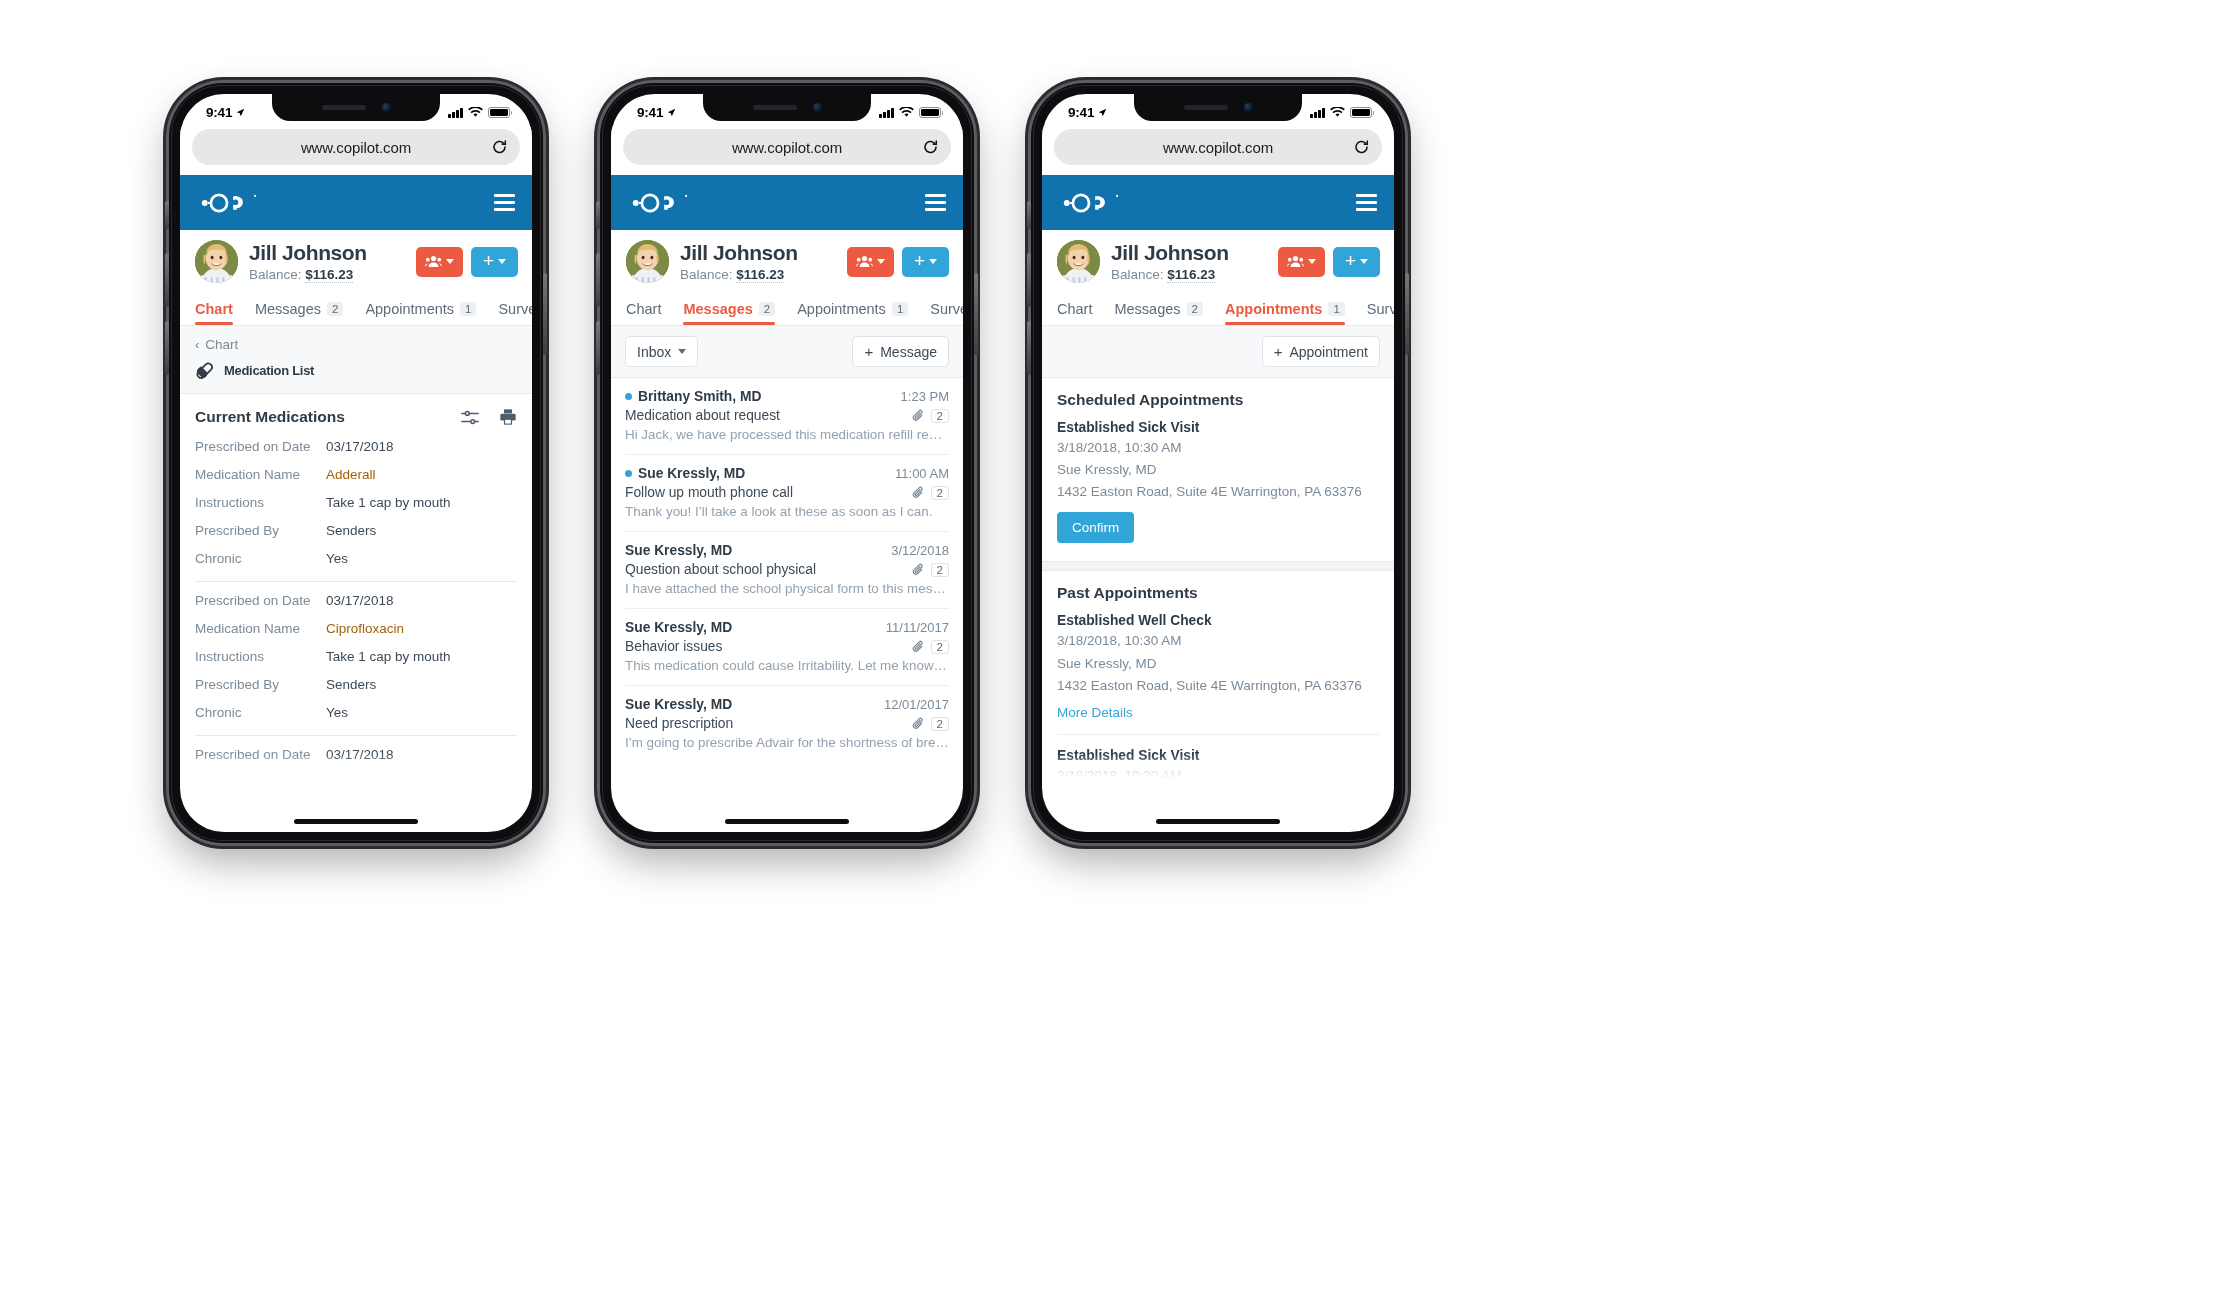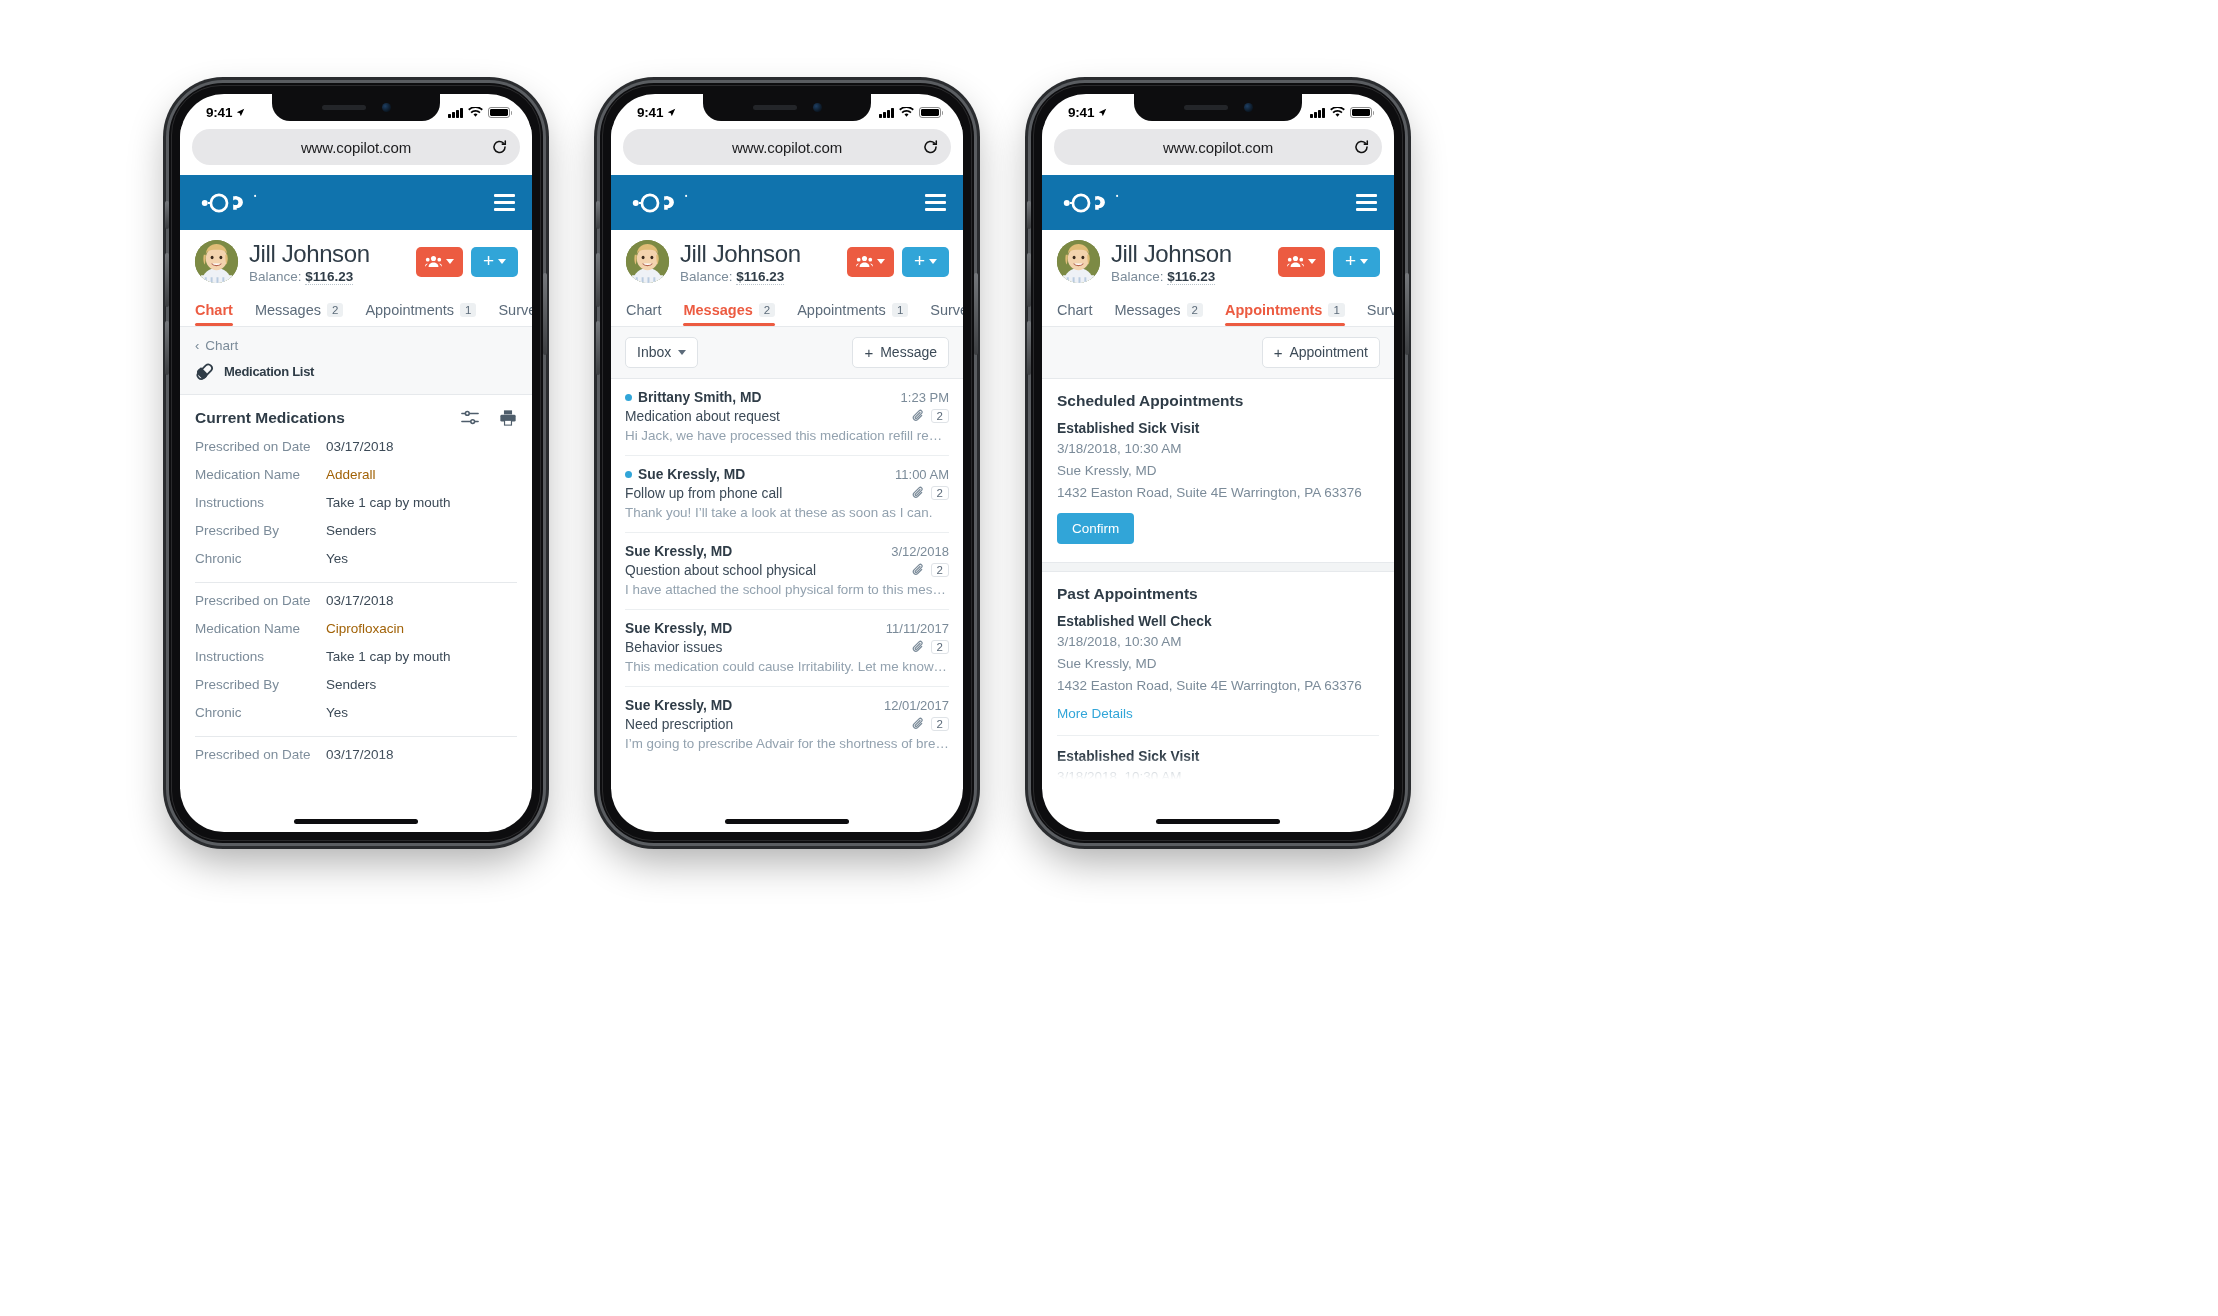--- a/index.html
+++ b/index.html
@@ -115,21 +115,21 @@
   .patient {
     display: flex; align-items: center; gap: 11px;
     padding: 10px 14px 8px 15px; background: #fff;
   }
   .avatar {
     width: 43px; height: 43px; border-radius: 50%; flex: none;
     overflow: hidden; position: relative;
     background: #6d7a3b;
   }
   .avatar .face { position:absolute; inset:0; }
-  .pname { font-size: 24px; font-weight: 400; color: #2f3c47; letter-spacing: -.4px; line-height: 1.15; }
+  .pname { font-size: 21px; font-weight: 700; color: #2f3c47; letter-spacing: -.4px; line-height: 1.15; }
   .pbal { font-size: 13.5px; color: #7b8b99; margin-top: 1px; }
   .pbal b { color: #2f3c47; font-weight: 700; border-bottom: 1px dotted #b9c3cb; }
   .pactions { margin-left: auto; display: flex; gap: 8px; }
   .pill {
     height: 30px; min-width: 47px; border-radius: 5px;
     display: flex; align-items: center; justify-content: center; gap: 4px;
     padding: 0 8px; color: #fff; cursor: pointer;
   }
   .pill.red { background: #ec5b41; }
   .pill.blue { background: #31a5d8; }
@@ -618,21 +618,21 @@
             <div class="msg-prev">Hi Jack, we have processed this medication refill requ…</div>
           </div>
 
           <div class="msg">
             <div class="msg-r1">
               <span class="dot"></span>
               <span class="msg-from">Sue Kressly, MD</span>
               <span class="msg-time">11:00 AM</span>
             </div>
             <div class="msg-r2">
-              <span class="msg-subj">Follow up from phone call</span>
+              <span class="msg-subj">Follow up mouth phone call</span>
               <span class="msg-att">
                 <svg width="13" height="14" viewBox="0 0 14 16" fill="none" stroke="#7b8b99" stroke-width="1.4" stroke-linecap="round">
                     <path d="M10.6 7.4 6 12a2.9 2.9 0 0 1-4.1-4.1l6-6a2 2 0 0 1 2.8 2.8l-5.9 6a1 1 0 0 1-1.4-1.4l5.3-5.3"></path>
                   </svg>
                 <span class="attcount">2</span>
               </span>
             </div>
             <div class="msg-prev">Thank you! I’ll take a look at these as soon as I can.</div>
           </div>
 

